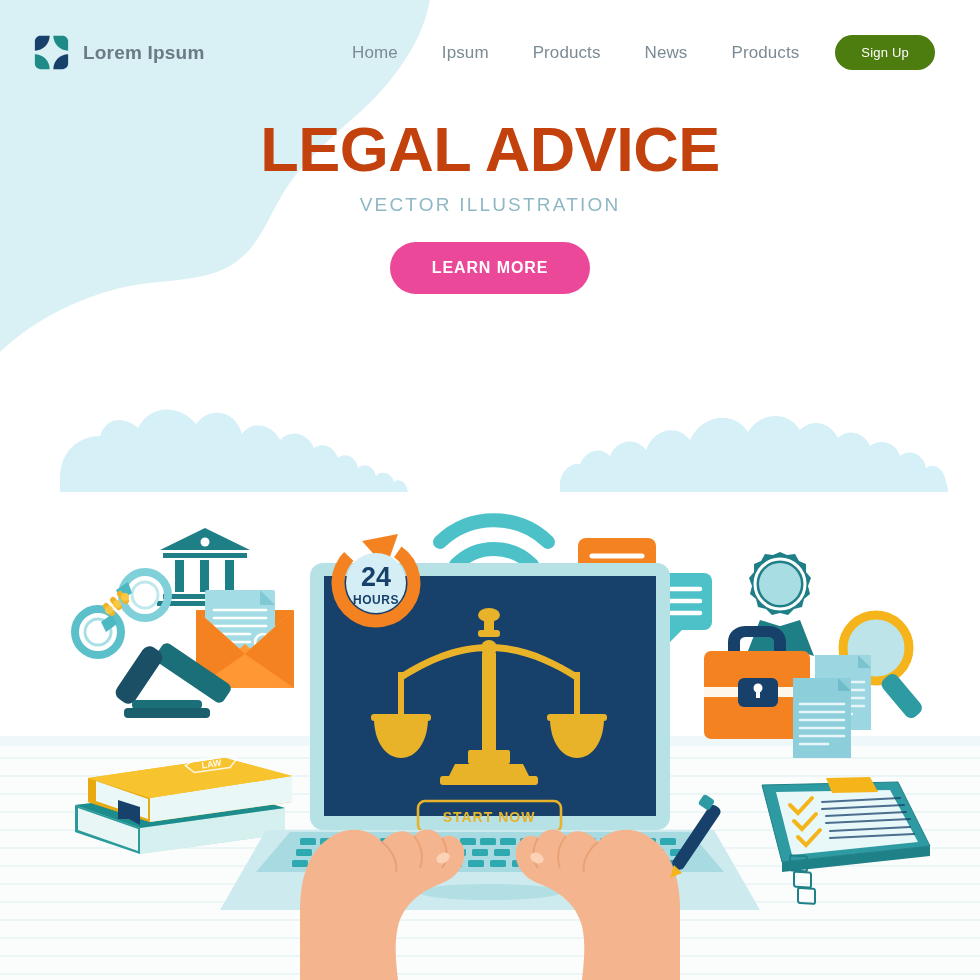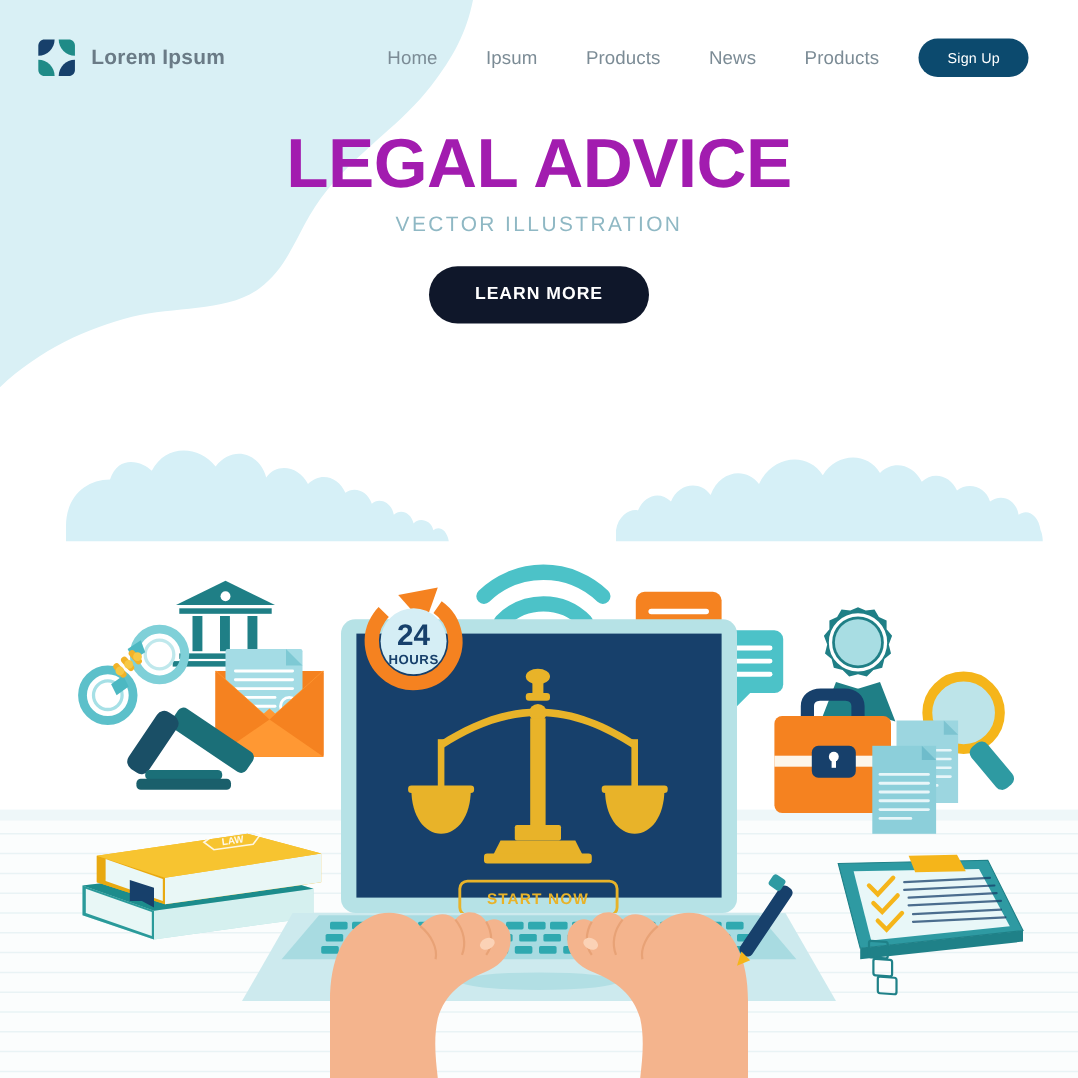--- a/index.html
+++ b/index.html
@@ -23,41 +23,41 @@
   .brand { display:flex; align-items:center; gap:13px; margin-left:33px; }
   .brand-mark { width:37px; height:37px; display:block; }
   .brand-text { font-size:19px; color:#6a7b86; letter-spacing:.2px; font-weight:700; }
 
   .nav { margin-left:auto; display:flex; align-items:center; gap:0; padding-right:45px; }
   .nav-item {
     font-size:17px; color:#7b8b95; padding:0 22px; cursor:pointer;
     white-space:nowrap; letter-spacing:.1px;
   }
   .signup-btn {
-    background:#0c4a6e; color:#ffffff; font-size:13px; border:none;
+    background:#4d7c0f; color:#ffffff; font-size:13px; border:none;
     border-radius:22px; padding:10px 26px; margin-left:14px; cursor:pointer;
     letter-spacing:.2px; font-family:inherit;
   }
 
   
   .hero { position:absolute; top:118px; left:0; width:980px; text-align:center; z-index:20; }
   .hero-title {
-    font-size:63px; font-weight:bold; color:#a21caf; letter-spacing:-0.5px;
+    font-size:63px; font-weight:bold; color:#c2410c; letter-spacing:-0.5px;
     line-height:1.0; margin-bottom:13px;
   }
   .hero-sub {
     font-size:19px; color:#8fb8c4; letter-spacing:2.2px; font-weight:400;
     margin-bottom:26px;
   }
   .hero-body {
     font-size:16.5px; color:#8a9aa5; line-height:1.52; width:740px;
     margin:0 auto 30px auto; font-weight:400;
   }
   .learn-btn {
-    background:#0f172a; color:#fff; font-size:16px; font-weight:bold;
+    background:#ec4899; color:#fff; font-size:16px; font-weight:bold;
     letter-spacing:.9px; border:none; border-radius:26px;
     padding:17px 42px; cursor:pointer; font-family:inherit;
   }
 
   
   .illustration { position:absolute; top:410px; left:0; width:980px; height:570px; z-index:10; }
   .illustration svg { display:block; }
 </style>
 </head>
 <body>

